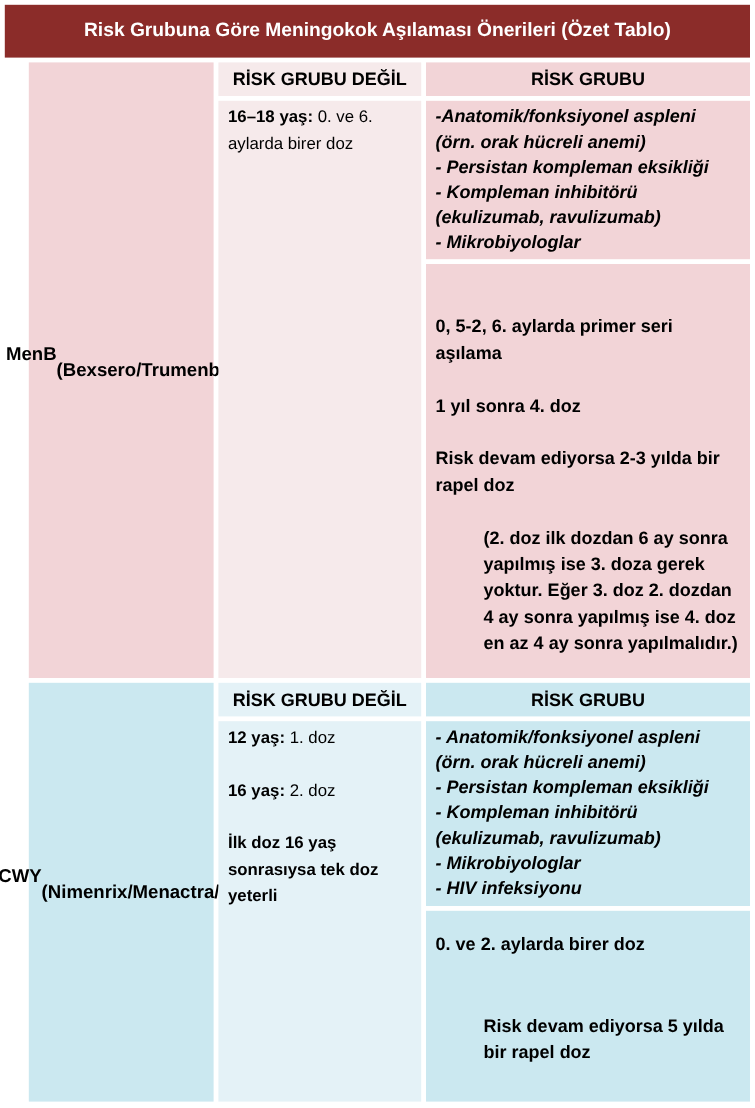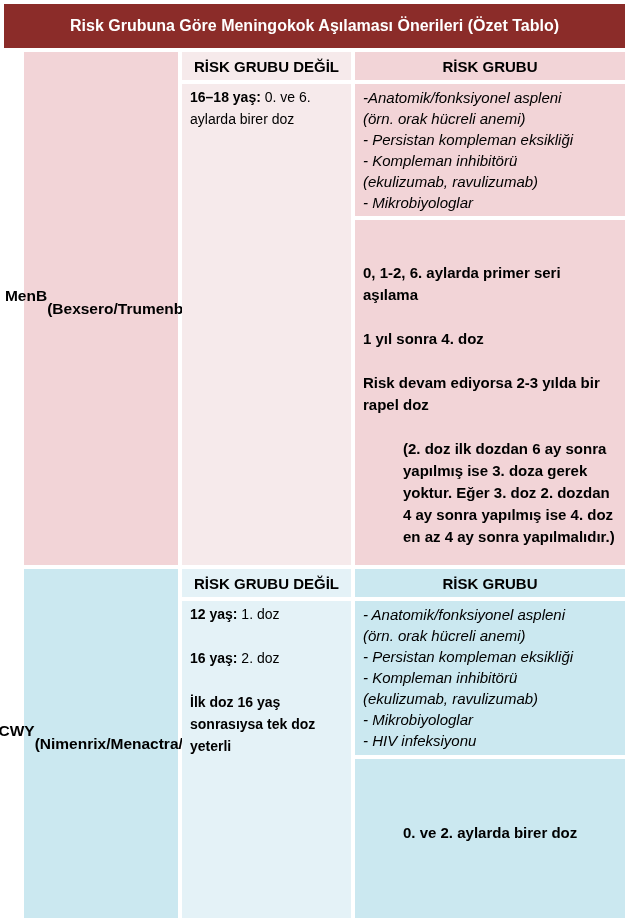--- a/index.html
+++ b/index.html
@@ -63,21 +63,21 @@
     grid-column: 2; grid-row: 2 / 4;
     display: flex; flex-direction: column; justify-content: flex-start;
     font-size: 14px; line-height: 22px;
   }
   .not-risk-cell p { margin-bottom: 22px; }
   .not-risk-cell p:last-child { margin-bottom: 0; }
   .not-risk-cell b { font-weight: bold; }
 
   .risk-list {
     grid-column: 3; grid-row: 2;
-    font-size: 15px; font-style: italic; font-weight: 400;
+    font-size: 15px; font-style: italic; font-weight: 700;
     line-height: 21px;
     padding-top: 3px;
   }
   .risk-list p { margin: 0; }
 
   .schedule {
     grid-column: 3; grid-row: 3;
     font-weight: bold; font-size: 15px; line-height: 22px;
     display: flex; flex-direction: column;
   }
@@ -103,21 +103,21 @@
     </div>
   <div class="cell dark risk-list">
       <p>-Anatomik/fonksiyonel aspleni</p>
       <p>(örn. orak hücreli anemi)</p>
       <p>- Persistan kompleman eksikliği</p>
       <p>- Kompleman inhibitörü</p>
       <p>(ekulizumab, ravulizumab)</p>
       <p>- Mikrobiyologlar</p>
     </div>
   <div class="cell dark schedule">
-      <p>0, 1-2, 6. aylarda primer seri aşılama</p>
+      <p>0, 5-2, 6. aylarda primer seri aşılama</p>
       <p>1 yıl sonra 4. doz</p>
       <p>Risk devam ediyorsa 2-3 yılda bir rapel doz</p>
       <p>(2. doz ilk dozdan 6 ay sonra yapılmış ise 3. doza gerek yoktur. Eğer 3. doz 2. dozdan 4 ay sonra yapılmış ise 4. doz en az 4 ay sonra yapılmalıdır.)</p>
     </div>
 </div>
 
 <div class="section menacwy">
   <div class="cell dark vaccine-cell">
     <p>MenACWY</p>
     <p>(Nimenrix/Menactra/Menveo)</p>
@@ -133,14 +133,15 @@
       <p>- Anatomik/fonksiyonel aspleni</p>
       <p>(örn. orak hücreli anemi)</p>
       <p>- Persistan kompleman eksikliği</p>
       <p>- Kompleman inhibitörü</p>
       <p>(ekulizumab, ravulizumab)</p>
       <p>- Mikrobiyologlar</p>
       <p>- HIV infeksiyonu</p>
     </div>
   <div class="cell dark schedule">
       <p>0. ve 2. aylarda birer doz</p>
+      <p>Risk devam ediyorsa 5 yılda bir rapel doz</p>
     </div>
 </div>
 
 </body></html>

